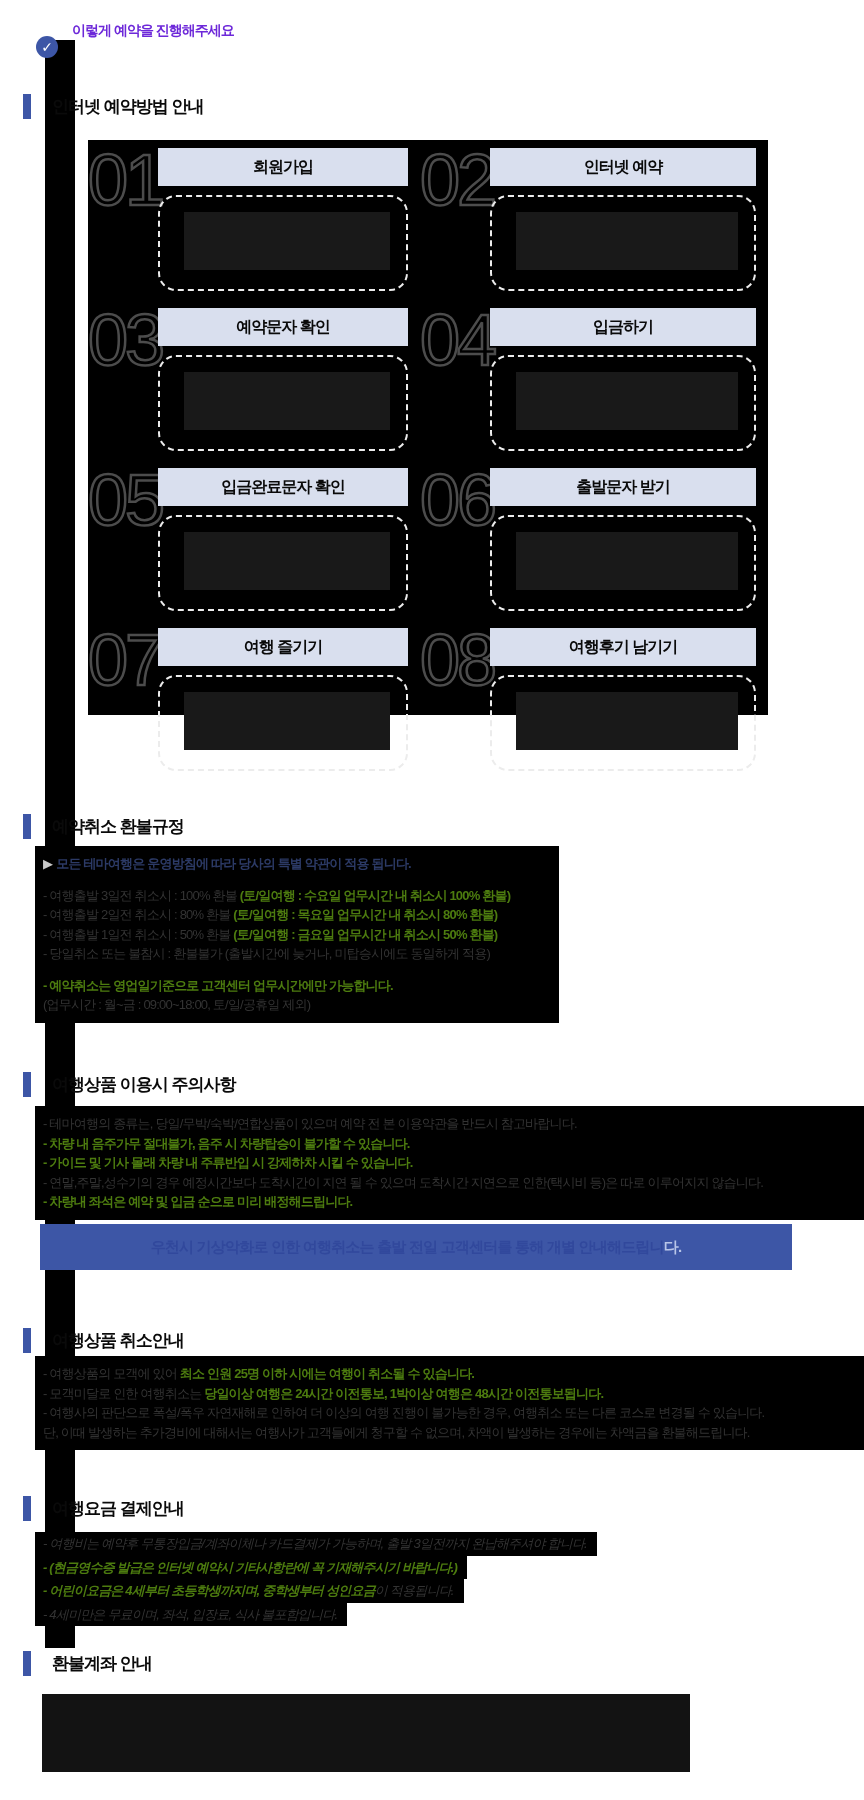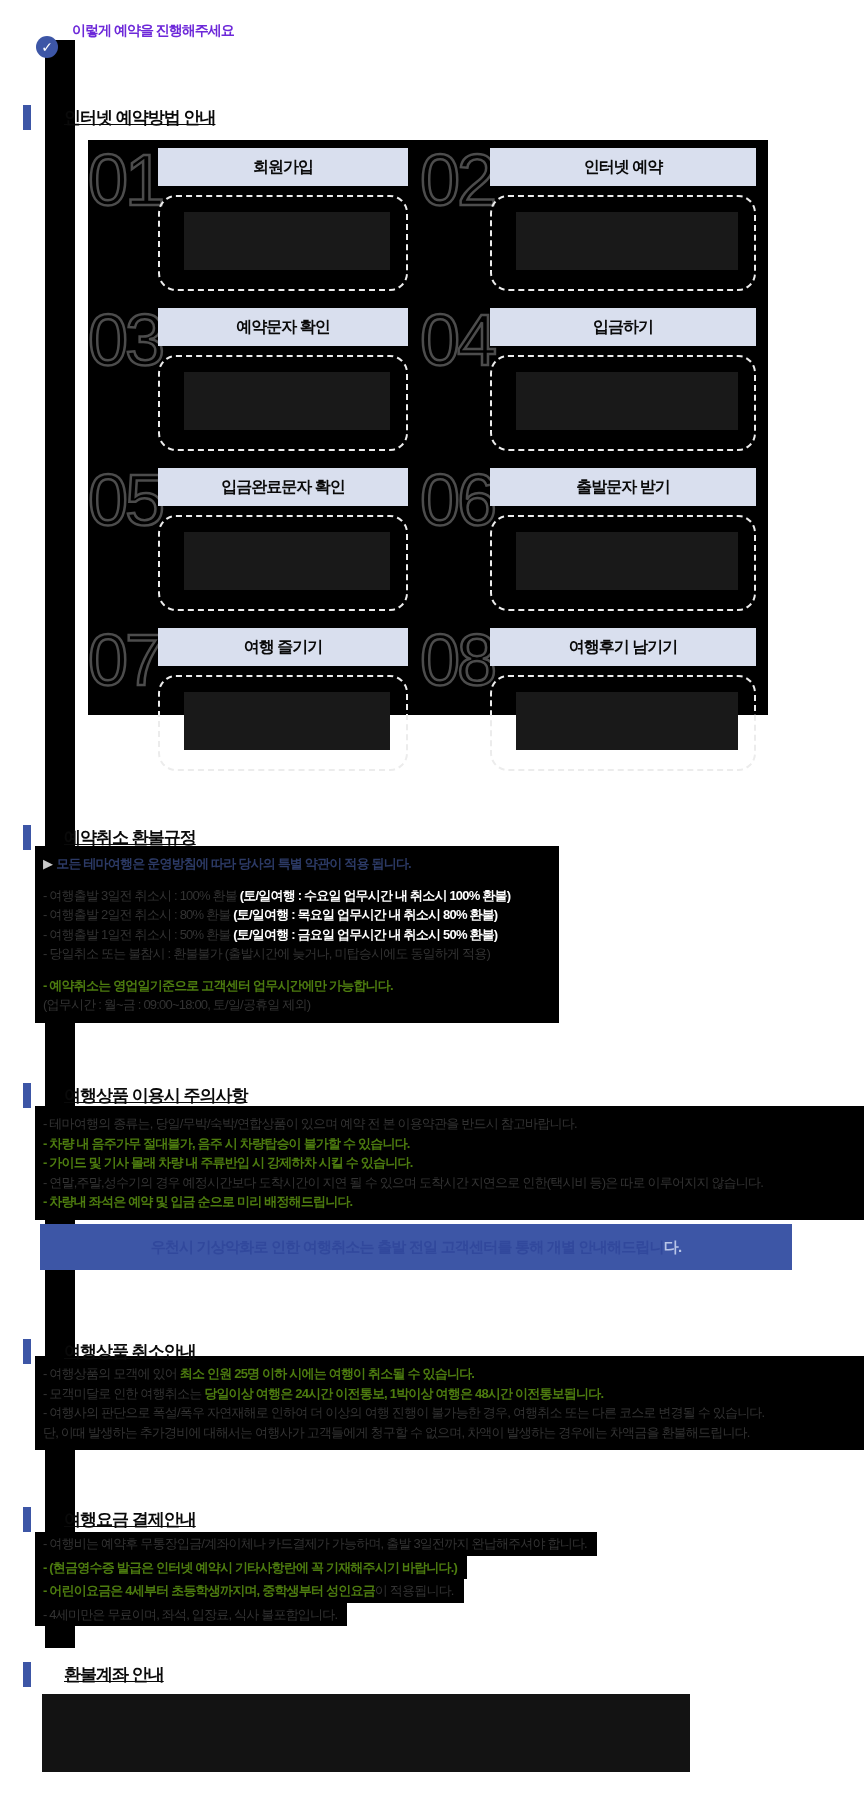--- a/index.html
+++ b/index.html
@@ -16,21 +16,21 @@
     display:flex;align-items:center;justify-content:center;z-index:5;
   }
   .page-title{left:72px;top:22px;font-size:14px;font-weight:bold;color:#6d28d9;letter-spacing:-1px;}
 
   
   .left-bar{left:45px;top:40px;width:30px;height:1608px;background:#000;}
 
   
   .sec{left:23px;display:flex;align-items:center;z-index:4;}
   .sec .sbar{width:8px;height:25px;background:#3d56a6;margin-right:21px;flex:none;}
-  .sec h2{margin:12px;font-size:17px;font-weight:bold;color:#0a0a0a;letter-spacing:-1px;text-decoration:underline;}
+  .sec h2{margin:0;font-size:17px;font-weight:bold;color:#0a0a0a;letter-spacing:-1px;}
 
   
   .diagram{
     left:88px;top:140px;width:680px;height:575px;background:#000;
     display:grid;grid-template-columns:332px 348px;grid-auto-rows:143px;
     row-gap:17px;padding-top:8px;box-sizing:border-box;
   }
   .cell{display:flex;align-items:flex-start;}
   .num{
     width:70px;flex:none;font-size:72px;line-height:64px;letter-spacing:-3px;
@@ -47,21 +47,21 @@
     position:relative;display:flex;flex-direction:column;align-items:center;justify-content:center;
   }
   .boxtext{font-size:11px;line-height:17px;color:#9a9a9a;text-align:center;letter-spacing:-1px;}
   .blob{position:absolute;left:24px;right:16px;top:15px;bottom:19px;background:#191919;}
 
   
   .blk{background:#000;color:#333;font-size:13px;line-height:19.5px;letter-spacing:-0.8px;
        padding:8px 8px;box-sizing:border-box;}
   .blk .gap{height:12px;}
   .red{color:#4d7c0f;font-weight:bold;}
-  .blue{color:#ffffff;font-weight:bold;text-align:right;}
+  .blue{color:#4d7c0f;font-weight:bold;text-align:right;}
   .navy{color:#2c3a66;font-weight:bold;}
   .bluegray{color:#39436e;}
   .arrow{color:#c9c9c9;margin-right:4px;}
   .fitlines .line{display:block;width:fit-content;background:#000;padding:2px 10px 2px 8px;}
 
   
   .notice{
     left:40px;top:1224px;width:752px;height:46px;background:#3d56a6;
     display:flex;align-items:center;justify-content:center;
     font-size:15px;font-weight:bold;letter-spacing:-0.8px;cursor:pointer;
@@ -232,21 +232,21 @@
   <div><span>- 여행상품의 모객에 있어 </span><span class="red">최소 인원 25명 이하 시에는 여행이 취소될 수 있습니다.</span></div>
   <div><span>- 모객미달로 인한 여행취소는 </span><span class="red">당일이상 여행은 24시간 이전통보, 1박이상 여행은 48시간 이전통보됩니다.</span></div>
   <div>- 여행사의 판단으로 폭설/폭우 자연재해로 인하여 더 이상의 여행 진행이 불가능한 경우, 여행취소 또는 다른 코스로 변경될 수 있습니다.</div>
   <div>  단, 이때 발생하는 추가경비에 대해서는 여행사가 고객들에게 청구할 수 없으며, 차액이 발생하는 경우에는 차액금을 환불해드립니다.</div>
 </div>
 
 <div class="abs sec" style="top:1496px">
   <span class="sbar"></span>
   <h2>여행요금 결제안내</h2>
 </div>
-<div class="abs fitlines" style="left:35px;top:1532px;font-size:13px;line-height:19.5px;letter-spacing:-0.8px;color:#333;">
+<div class="abs fitlines" style="left:35px;top:1532px;font-size:13px;line-height:19.5px;letter-spacing:-0.8px;color:#333;font-style:italic;">
   <span class="line">- 여행비는 예약후 무통장입금/계좌이체나 카드결제가 가능하며, 출발 3일전까지 완납해주셔야 합니다.</span>
   <span class="line red">- (현금영수증 발급은 인터넷 예약시 기타사항란에 꼭 기재해주시기 바랍니다.)</span>
   <span class="line"><span class="red">- 어린이요금은 4세부터 초등학생까지며, 중학생부터 성인요금</span><span>이 적용됩니다.</span></span>
   <span class="line">- 4세미만은 무료이며, 좌석, 입장료, 식사 불포함입니다.</span>
 </div>
 
 <div class="abs sec" style="top:1651px">
   <span class="sbar"></span>
   <h2>환불계좌 안내</h2>
 </div>

